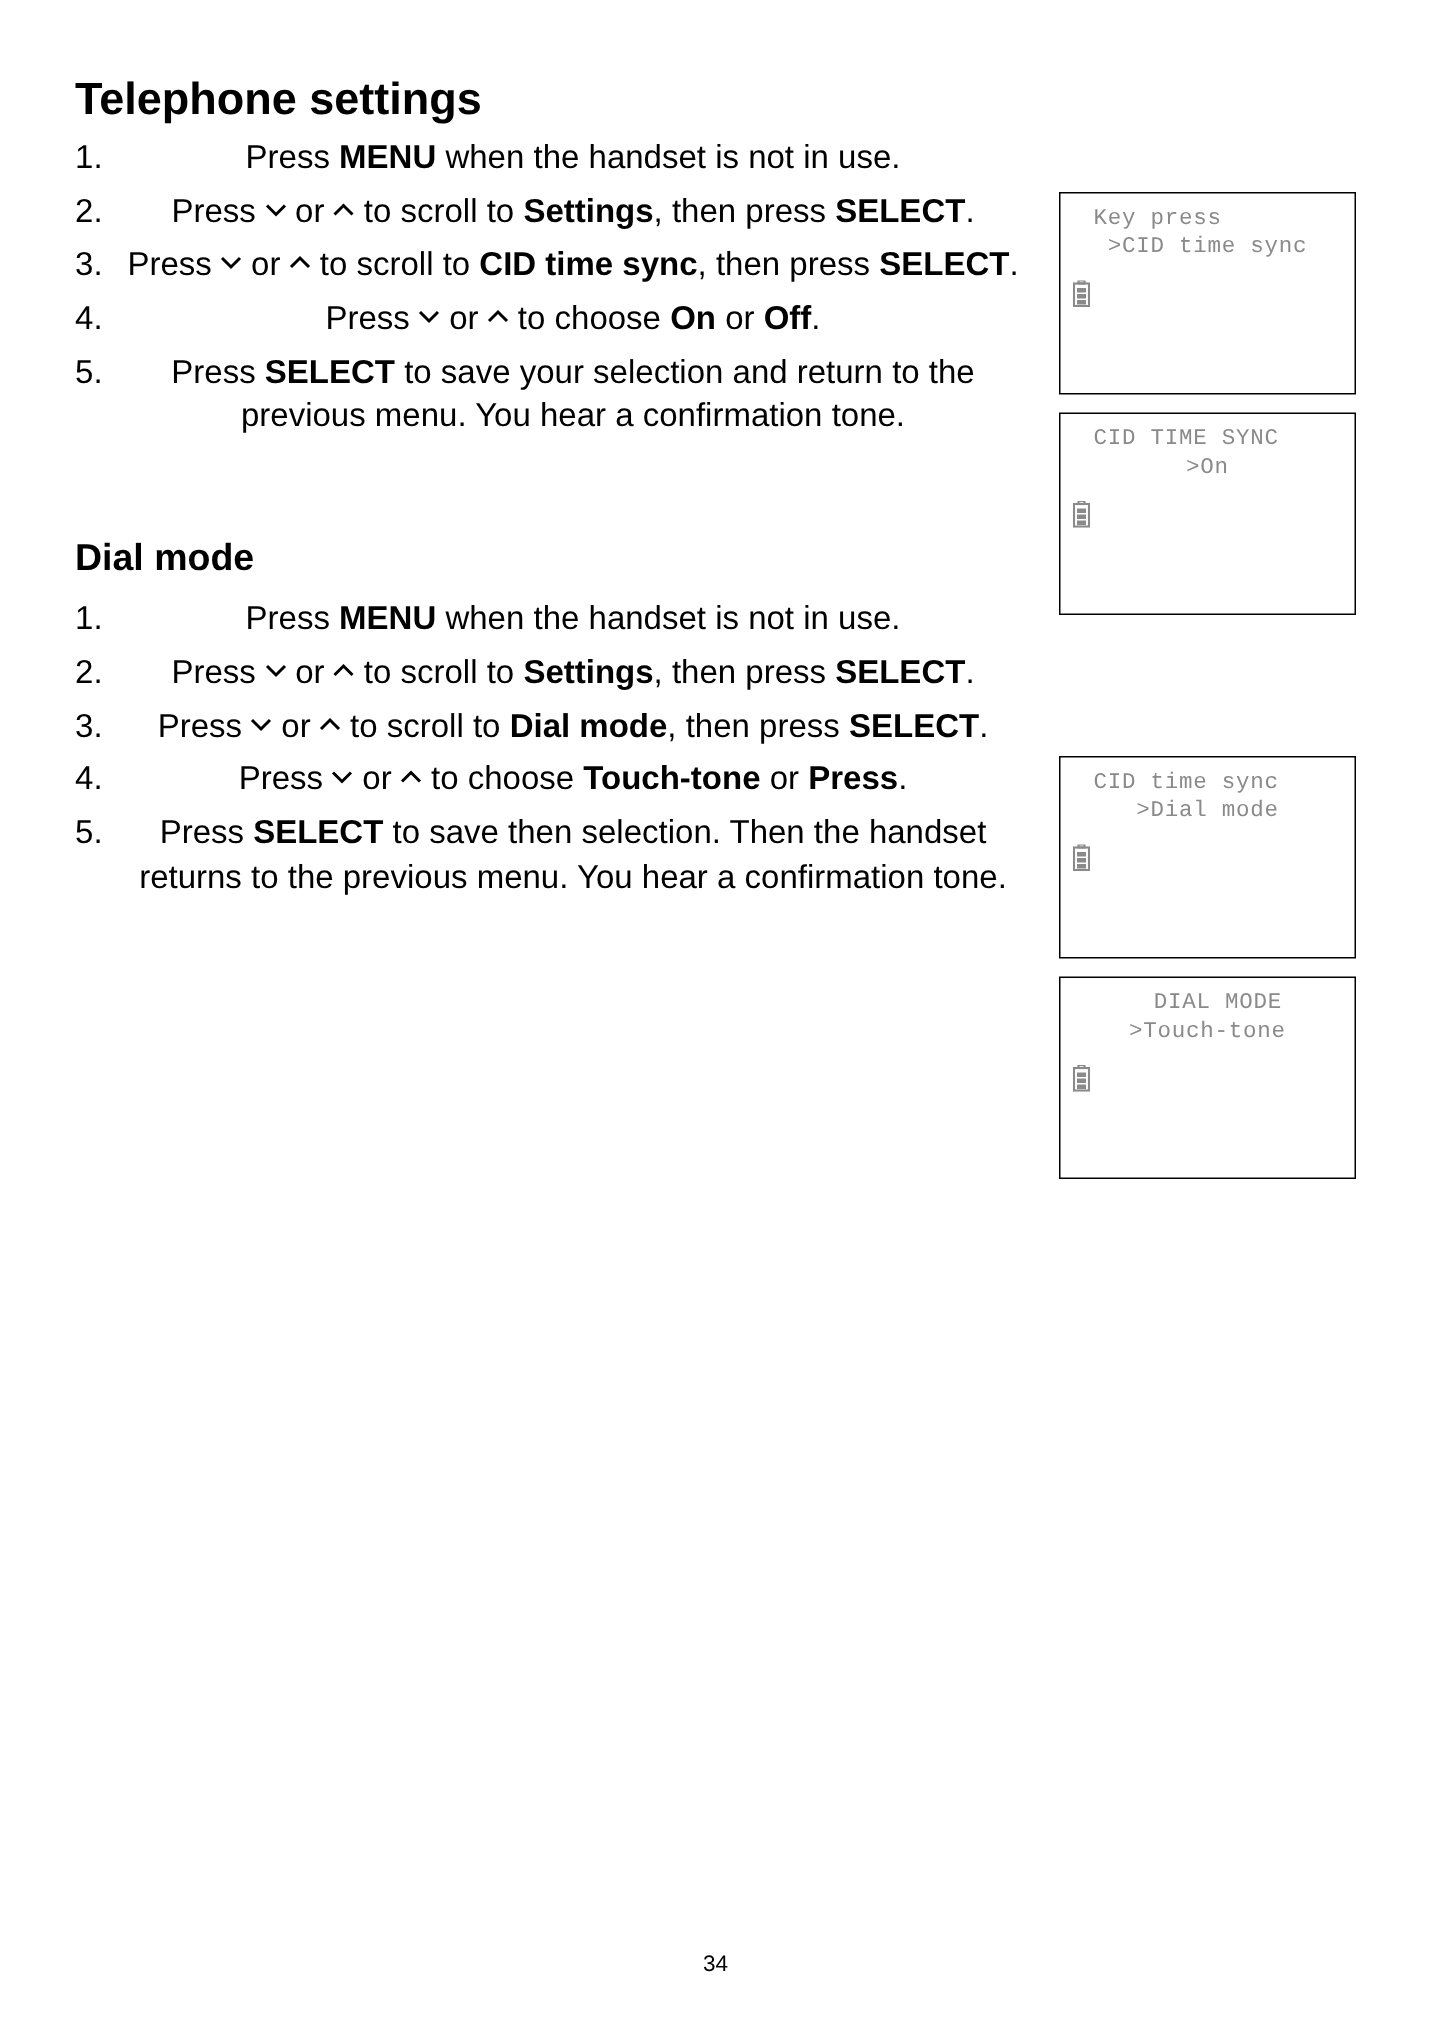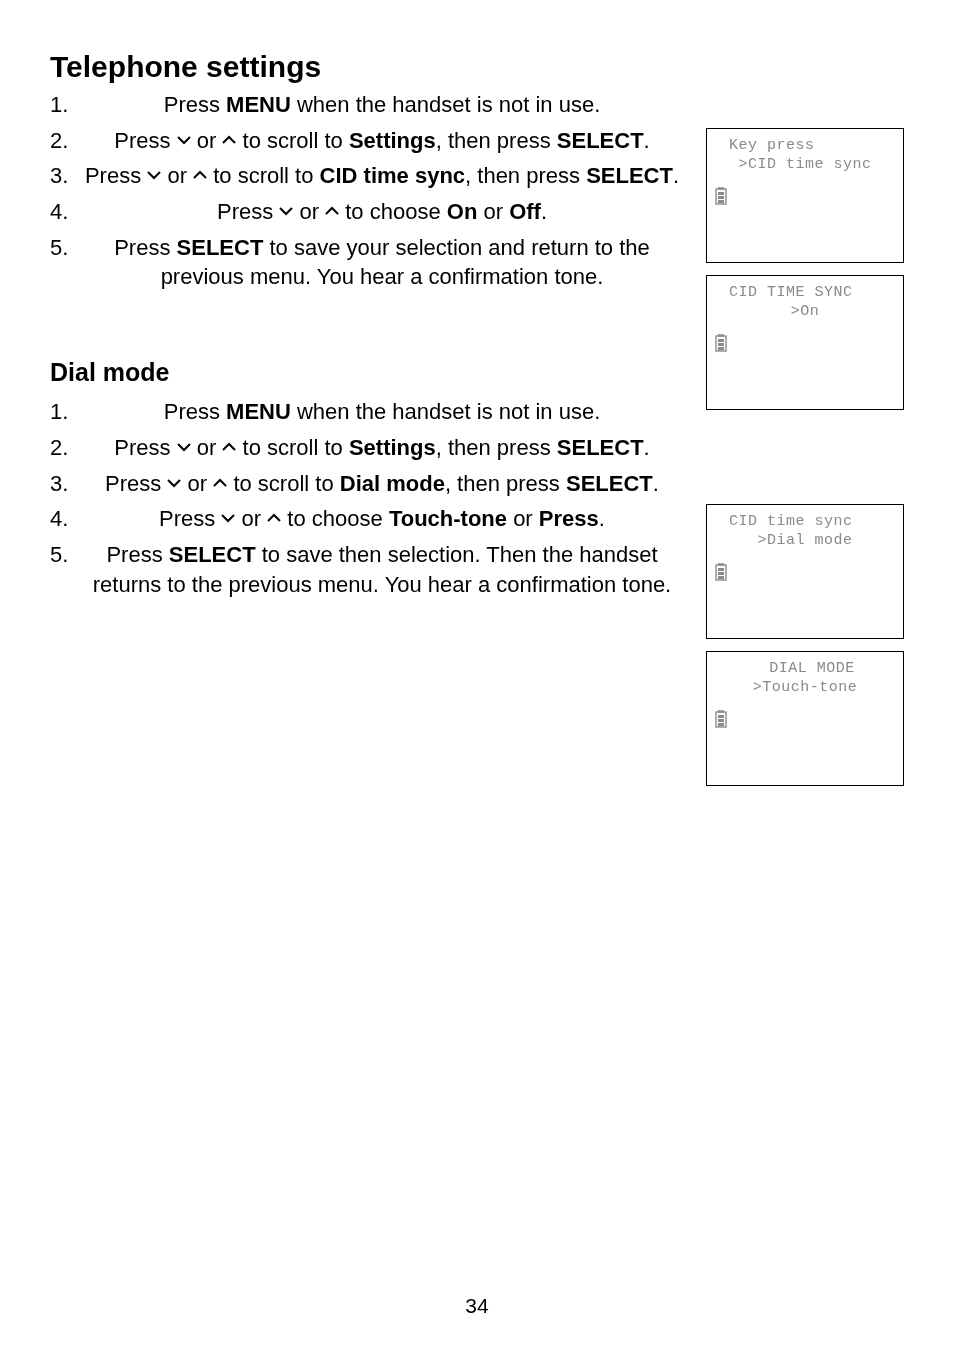--- a/index.html
+++ b/index.html
@@ -18,21 +18,21 @@
   .bold-sm { font-weight: bold; font-size: 19px; }
   .chev { display: inline-block; width: 14px; height: 14px; position: relative; top: 1px; }
   .chev svg { display: block; }
   .lcd { border: 1.5px solid #000; width: 198px; height: 135px; padding: 8px 8px 8px 8px; font-family: "Courier New", monospace; font-size: 15px; letter-spacing: 0.5px; color: #8a8a8a; line-height: 1.25; position: relative; }
   .lcd .line1 { padding-left: 14px; white-space: nowrap; }
   .lcd .line2 { white-space: nowrap; text-align: center; }
   .lcd .center { text-align: center; }
   .lcd .batt { position: absolute; left: 8px; top: 58px; }
   .lcd .batt svg { display: block; }
   .section-gap { height: 40px; }
-  .pgnum { position: absolute; bottom: 36px; left: 0; width: 100%; text-align: center; font-size: 21px; }
+  .pgnum { position: absolute; bottom: 36px; left: 0; width: 100%; text-align: center; font-size: 15px; }
 </style>
 </head>
 <body>
 
 <div class="page">
   <div class="content-row">
 
     <div class="main-col">
       <h1>Telephone settings</h1>
 

